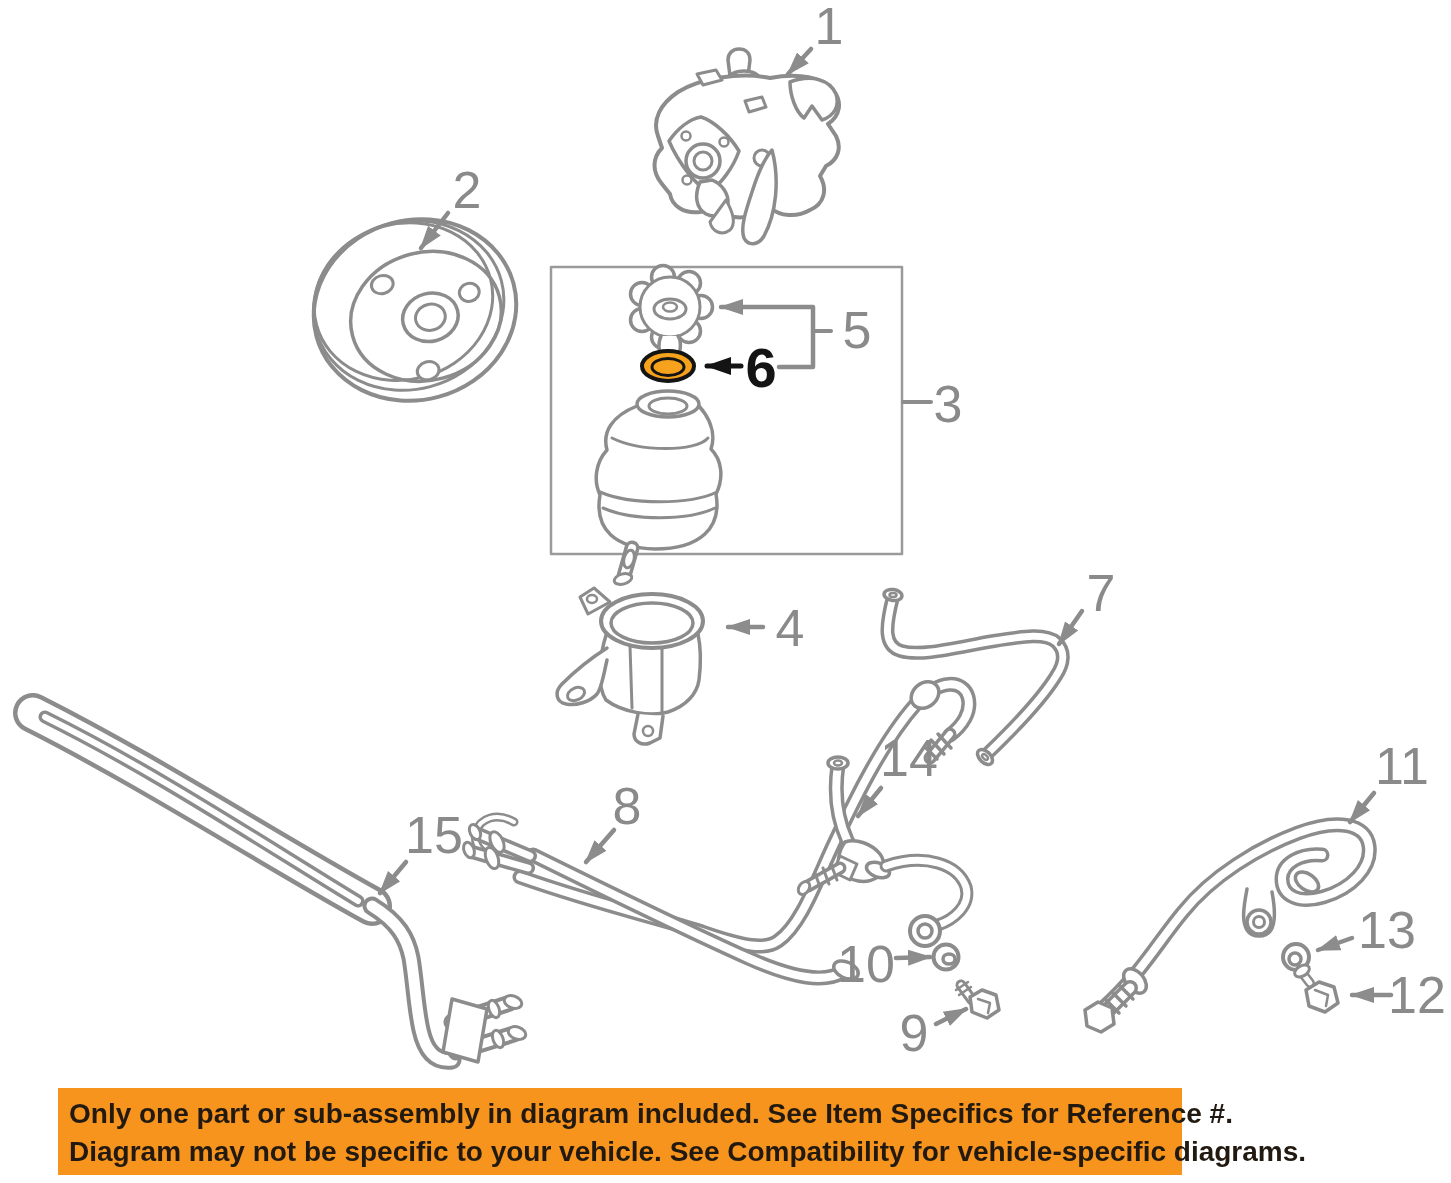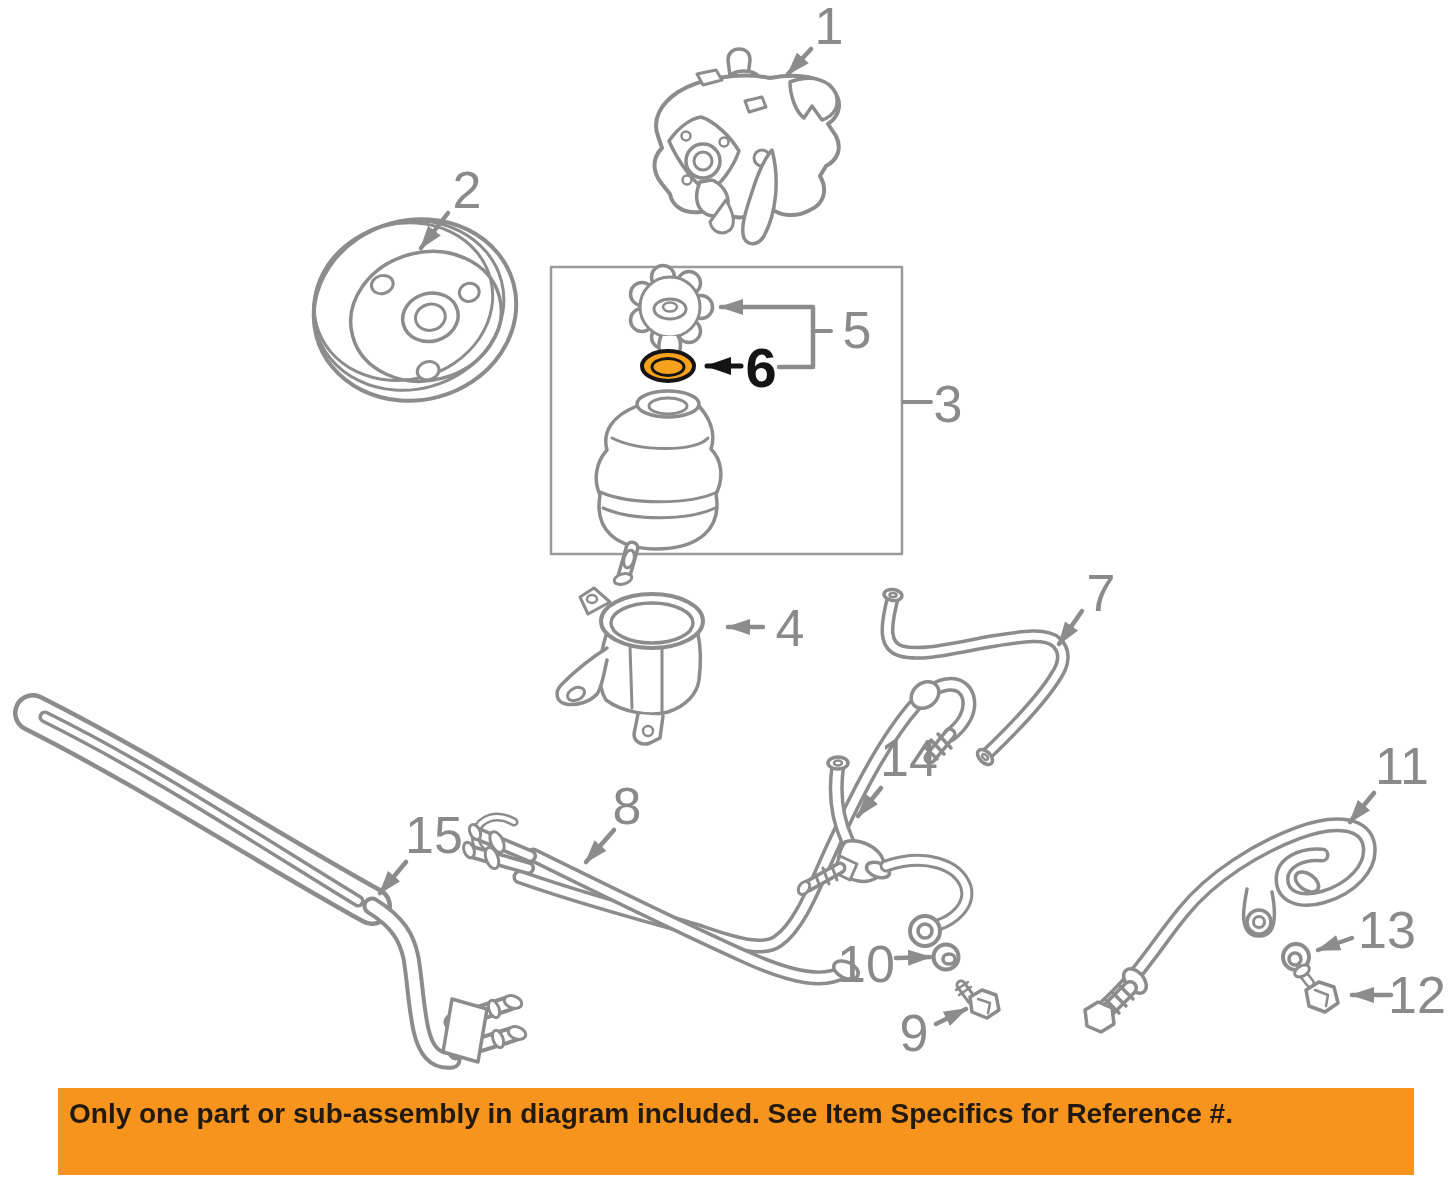--- a/index.html
+++ b/index.html
@@ -8,21 +8,21 @@
   svg{position:absolute;left:0;top:0;}
   svg *{stroke-linecap:round;stroke-linejoin:round;}
   .t-o{stroke:#8c8c8c;fill:none;}     
   .t-i{stroke:#ffffff;fill:none;}     
   .ln{stroke:#8c8c8c;fill:none;}      
   .sh{fill:#ffffff;stroke:#8c8c8c;}   
   .callout{font-family:"Liberation Sans",sans-serif;font-size:52px;fill:#8a8a8a;}
   .callout-black{font-family:"Liberation Sans",sans-serif;font-size:56px;font-weight:700;fill:#141414;}
   .arrow{stroke:#8c8c8c;stroke-width:4.5;fill:none;}
   .arrow-black{stroke:#141414;stroke-width:5;fill:none;}
-  .banner{position:absolute;left:58px;top:1088px;width:1356px;height:87px;background:#F7941E;
+  .banner{position:absolute;left:58px;top:1088px;width:1124px;height:87px;background:#F7941E;
           color:#221a10;font-weight:700;font-size:28px;line-height:38px;padding:7px 0 0 11px;
           box-sizing:border-box;white-space:nowrap;}
 </style>
 </head>
 <body>
 
 <div class="stage">
 
 <svg width="1451" height="1183" viewBox="0 0 1451 1183">
   <defs>
@@ -251,15 +251,16 @@
     <text class="callout" x="1402" y="766" dominant-baseline="central">11</text>
     <text class="callout" x="1417" y="995" dominant-baseline="central">12</text>
     <text class="callout" x="1387" y="930" dominant-baseline="central">13</text>
     <text class="callout" x="909" y="758" dominant-baseline="central">14</text>
     <text class="callout" x="434" y="835" dominant-baseline="central">15</text>
   </g>
 </svg>
 
   <div class="banner">
     <div>Only one part or sub-assembly in diagram included. See Item Specifics for Reference #.</div>
+    <div>Diagram may not be specific to your vehicle. See Compatibility for vehicle-specific diagrams.</div>
   </div>
 
 </div>
 
 </body></html>

